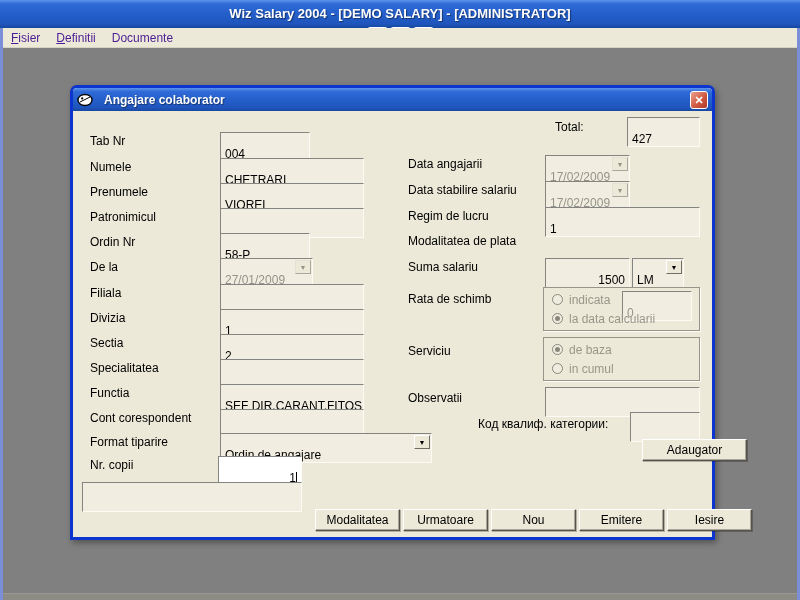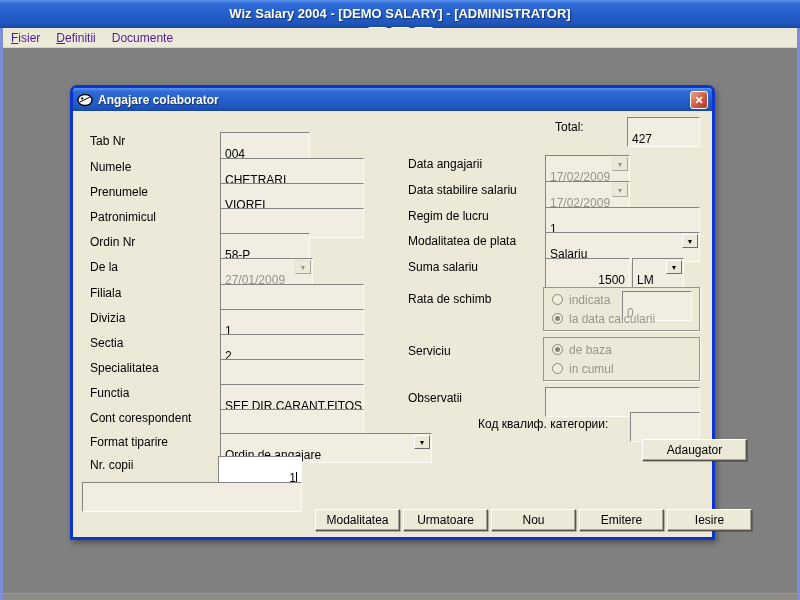--- a/index.html
+++ b/index.html
@@ -50,21 +50,21 @@
   
   .dialog {
     position:absolute; left:70px; top:85px; width:645px; height:455px;
     background:#ECE9D8; border:3px solid #0B35CE; border-radius:7px 7px 0 0;
     box-shadow:2px 3px 6px rgba(0,0,0,.35);
   }
   .dlg-titlebar {
     position:absolute; left:0; top:0; width:639px; height:23px;
     background:linear-gradient(180deg,#5C94EE 0%,#2F6AD6 16%,#2560CC 48%,#1F55BC 86%,#17479F 100%);
     border-radius:4px 4px 0 0;
-    display:flex; align-items:center; padding:0 4px; gap:5px;
+    display:flex; align-items:center; padding:0 4px; gap:11px;
   }
   .dlg-title {
     color:#fff; font-weight:bold; font-size:12px; flex:1;
     text-shadow:1px 1px 1px rgba(0,0,0,.45); white-space:nowrap;
   }
   .dlg-close {
     width:18px; height:18px; border-radius:3px; border:1px solid #fff;
     background:linear-gradient(135deg,#ECA290 0%,#D05A42 55%,#B03A28 100%);
     color:#fff; font-size:11px; font-weight:bold; line-height:16px; text-align:center;
   }
@@ -216,24 +216,20 @@
   <span class="lbl" style="left:335px;top:95px">Data stabilire salariu</span>
   <div class="fld dis" style="left:472px;top:93px;width:85px">
     <span>17/02/2009</span>
     <span class="combo-arrow dis">▼</span>
   </div>
 
   <span class="lbl" style="left:335px;top:121px">Regim de lucru</span>
   <div class="fld" style="left:472px;top:119px;width:155px">1</div>
 
   <span class="lbl" style="left:335px;top:146px">Modalitatea de plata</span>
-  <div class="fld" style="left:472px;top:144px;width:155px">
-    <span>Salariu</span>
-    <span class="combo-arrow">▼</span>
-  </div>
 
   <span class="lbl" style="left:335px;top:172px">Suma salariu</span>
   <div class="fld num" style="left:472px;top:170px;width:85px">1500</div>
   <div class="fld" style="left:559px;top:170px;width:52px">
     <span>LM</span>
     <span class="combo-arrow">▼</span>
   </div>
 
   <span class="lbl" style="left:335px;top:204px">Rata de schimb</span>
   <div class="groupbox" style="left:470px;top:199px;width:157px;height:44px">

